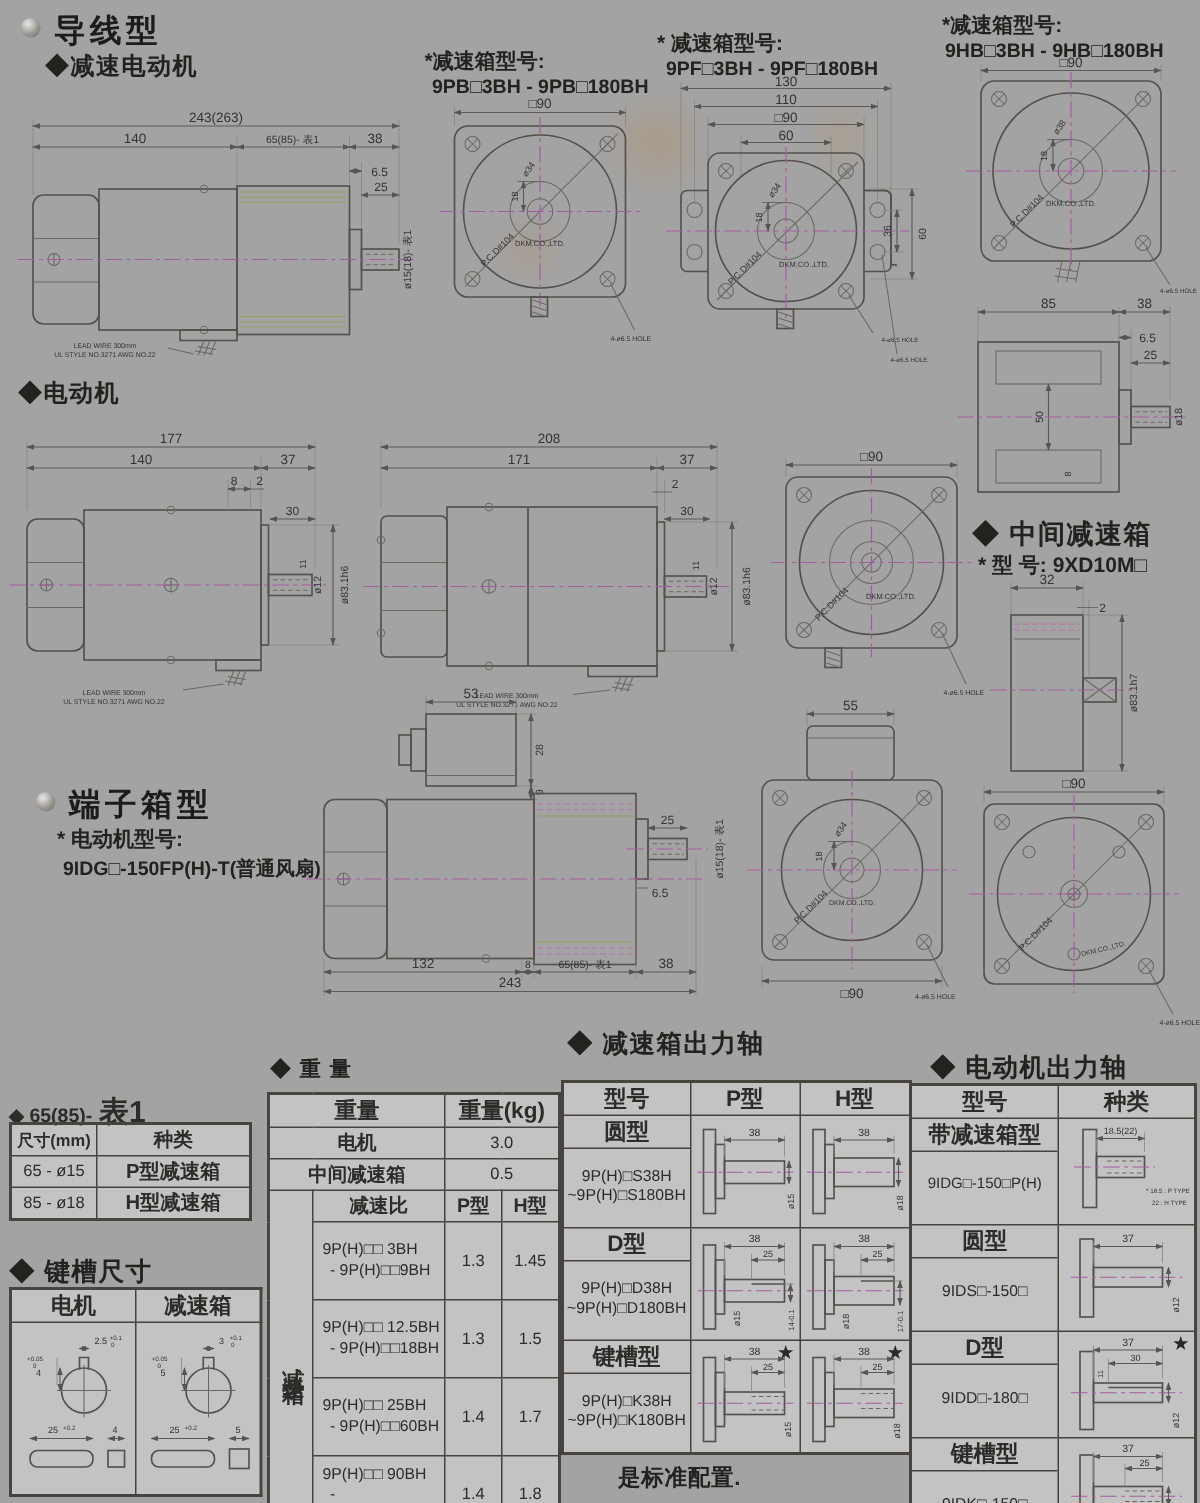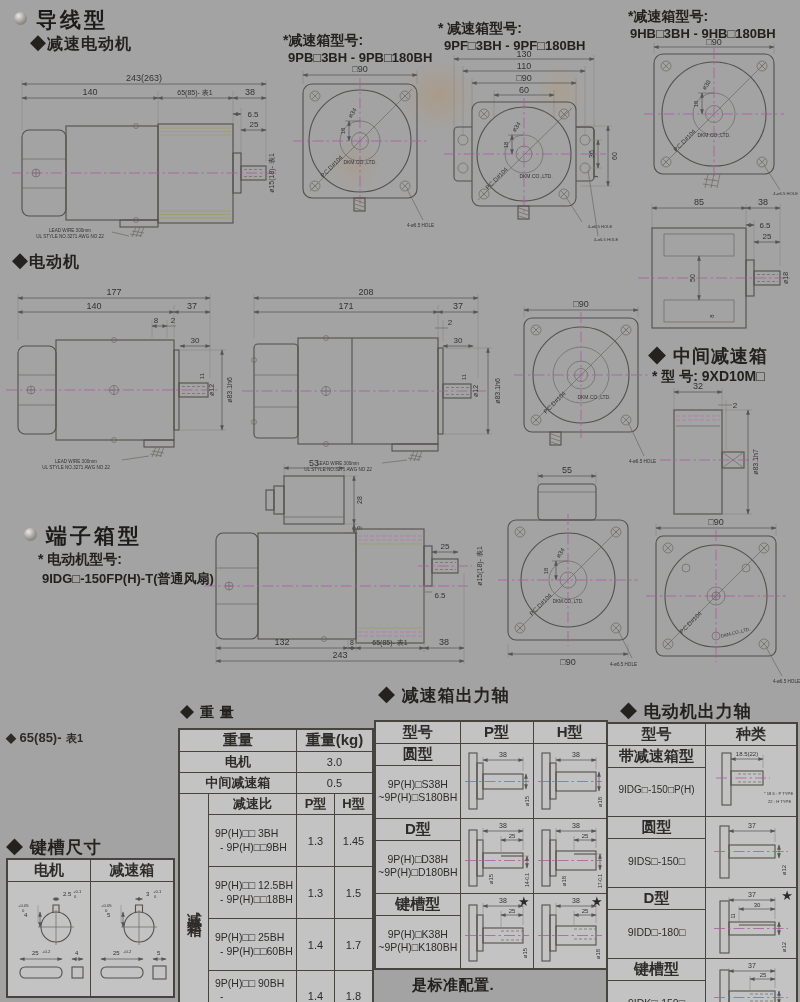--- a/index.html
+++ b/index.html
@@ -597,22 +597,38 @@
     <text transform="rotate(-55 82 88)" x="82" y="88" text-anchor="middle" class="t6">ø34</text>
     <text transform="rotate(-45 62 140)" x="62" y="140" text-anchor="middle" class="t6">P.C.D#104</text>
     <text x="88" y="137" text-anchor="middle" class="t45">DKM.CO.,LTD.</text>
     <text x="88" y="199" text-anchor="middle" class="t9">□90</text>
     <text x="130" y="200" text-anchor="start" class="t45">4-ø6.5 HOLE</text>
   </svg>
 
 
   <div class="abs" style="left:6px;top:728px;font-weight:bold;">
     <span style="font-size:13px;">◆ 65(85)-</span>
-    <span style="font-size:11px;">表1</span>
+    <span style="font-size:20px;">表1</span>
   </div>
+  <table class="abs tb" style="left:6px;top:748px;width:162px;">
+    <tbody>
+        <tr>
+      <td class="thd2" style="width:52px;font-size:11px;">尺寸(mm)</td>
+      <td class="thd2">种类</td>
+    </tr>
+    <tr>
+      <td class="cell">65 - ø15</td>
+      <td style="font-size:13.5px;font-weight:bold;">P型减速箱</td>
+    </tr>
+    <tr>
+      <td class="cell">85 - ø18</td>
+      <td style="font-size:13.5px;font-weight:bold;">H型减速箱</td>
+    </tr>
+  </tbody>
+    </table>
 
   <div class="abs h2" style="left:6px;top:836px;font-size:17px;">◆ 键槽尺寸</div>
   <table class="abs tb" style="left:6px;top:858px;width:162px;">
     <tbody>
         <tr>
       <td class="thd" style="width:81px;">电机</td>
       <td class="thd">减速箱</td>
     </tr>
     <tr>
       <td class="drawcell">

